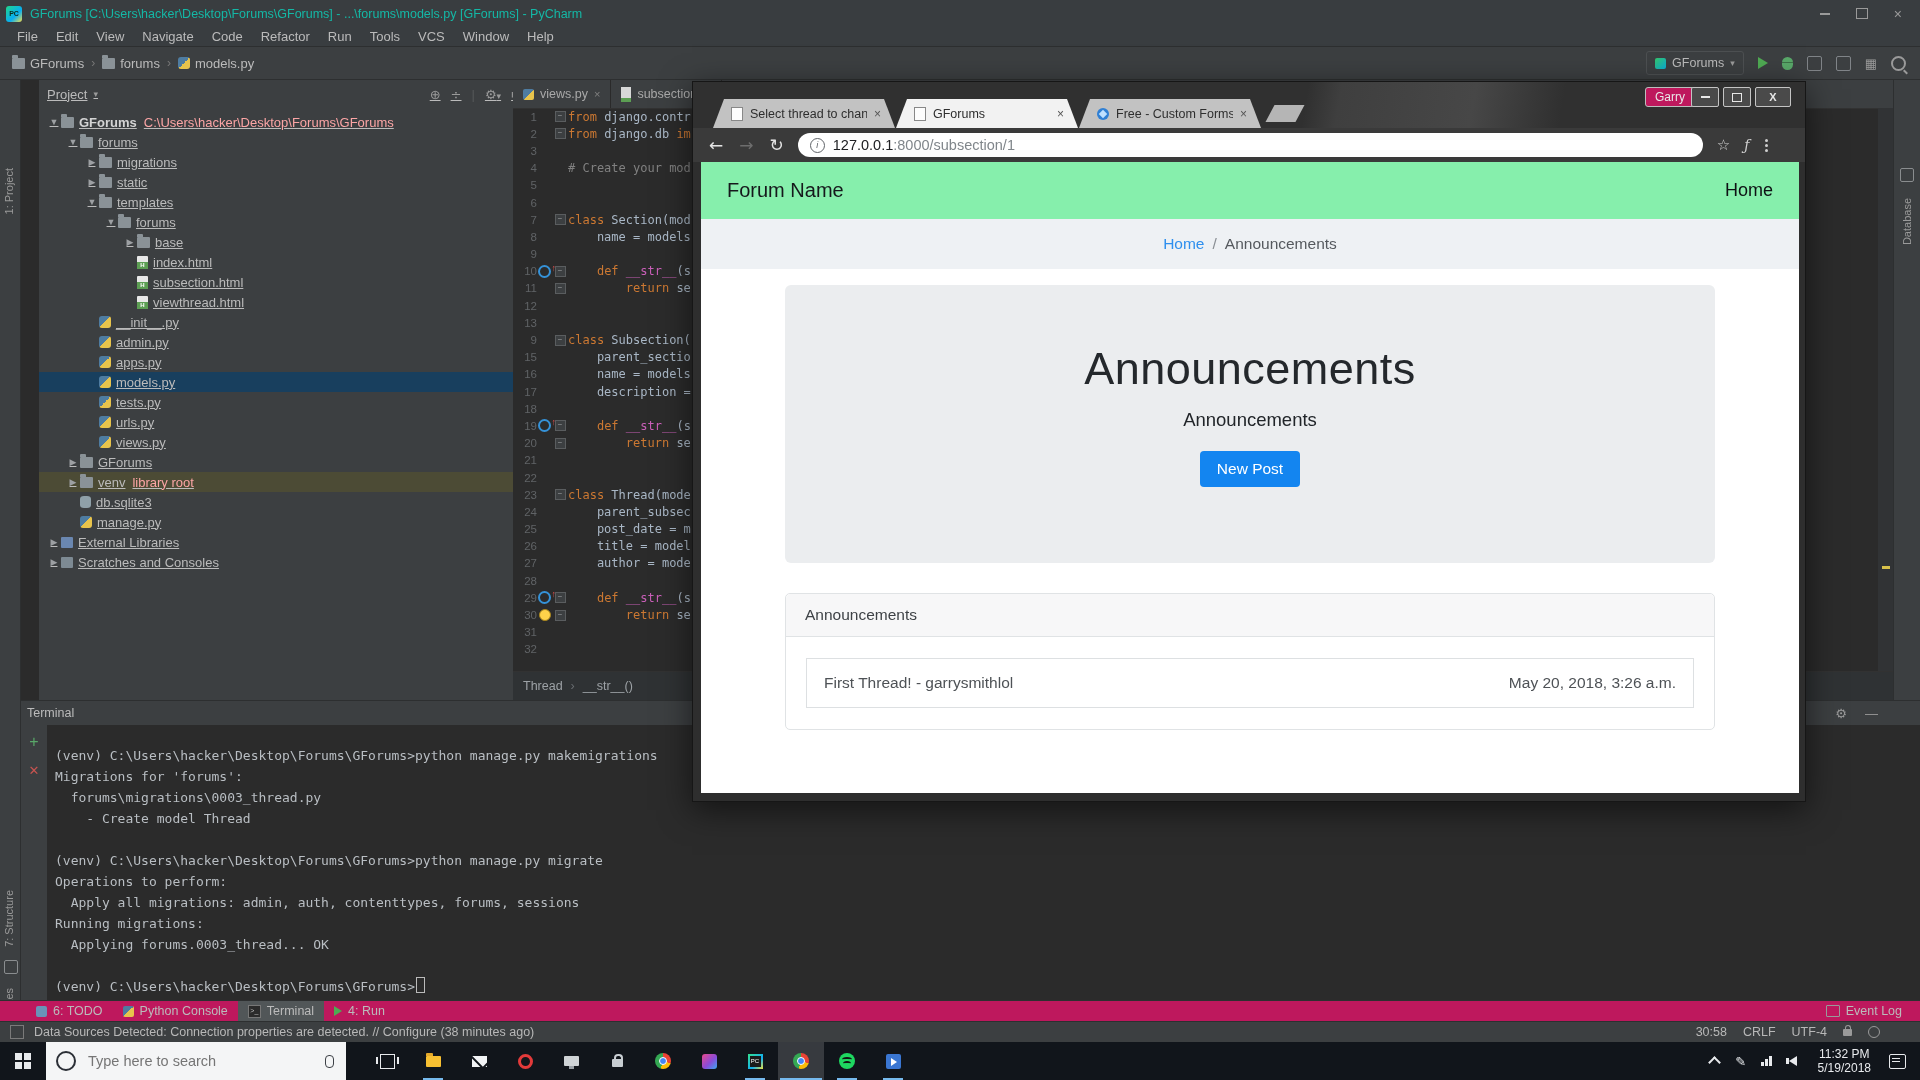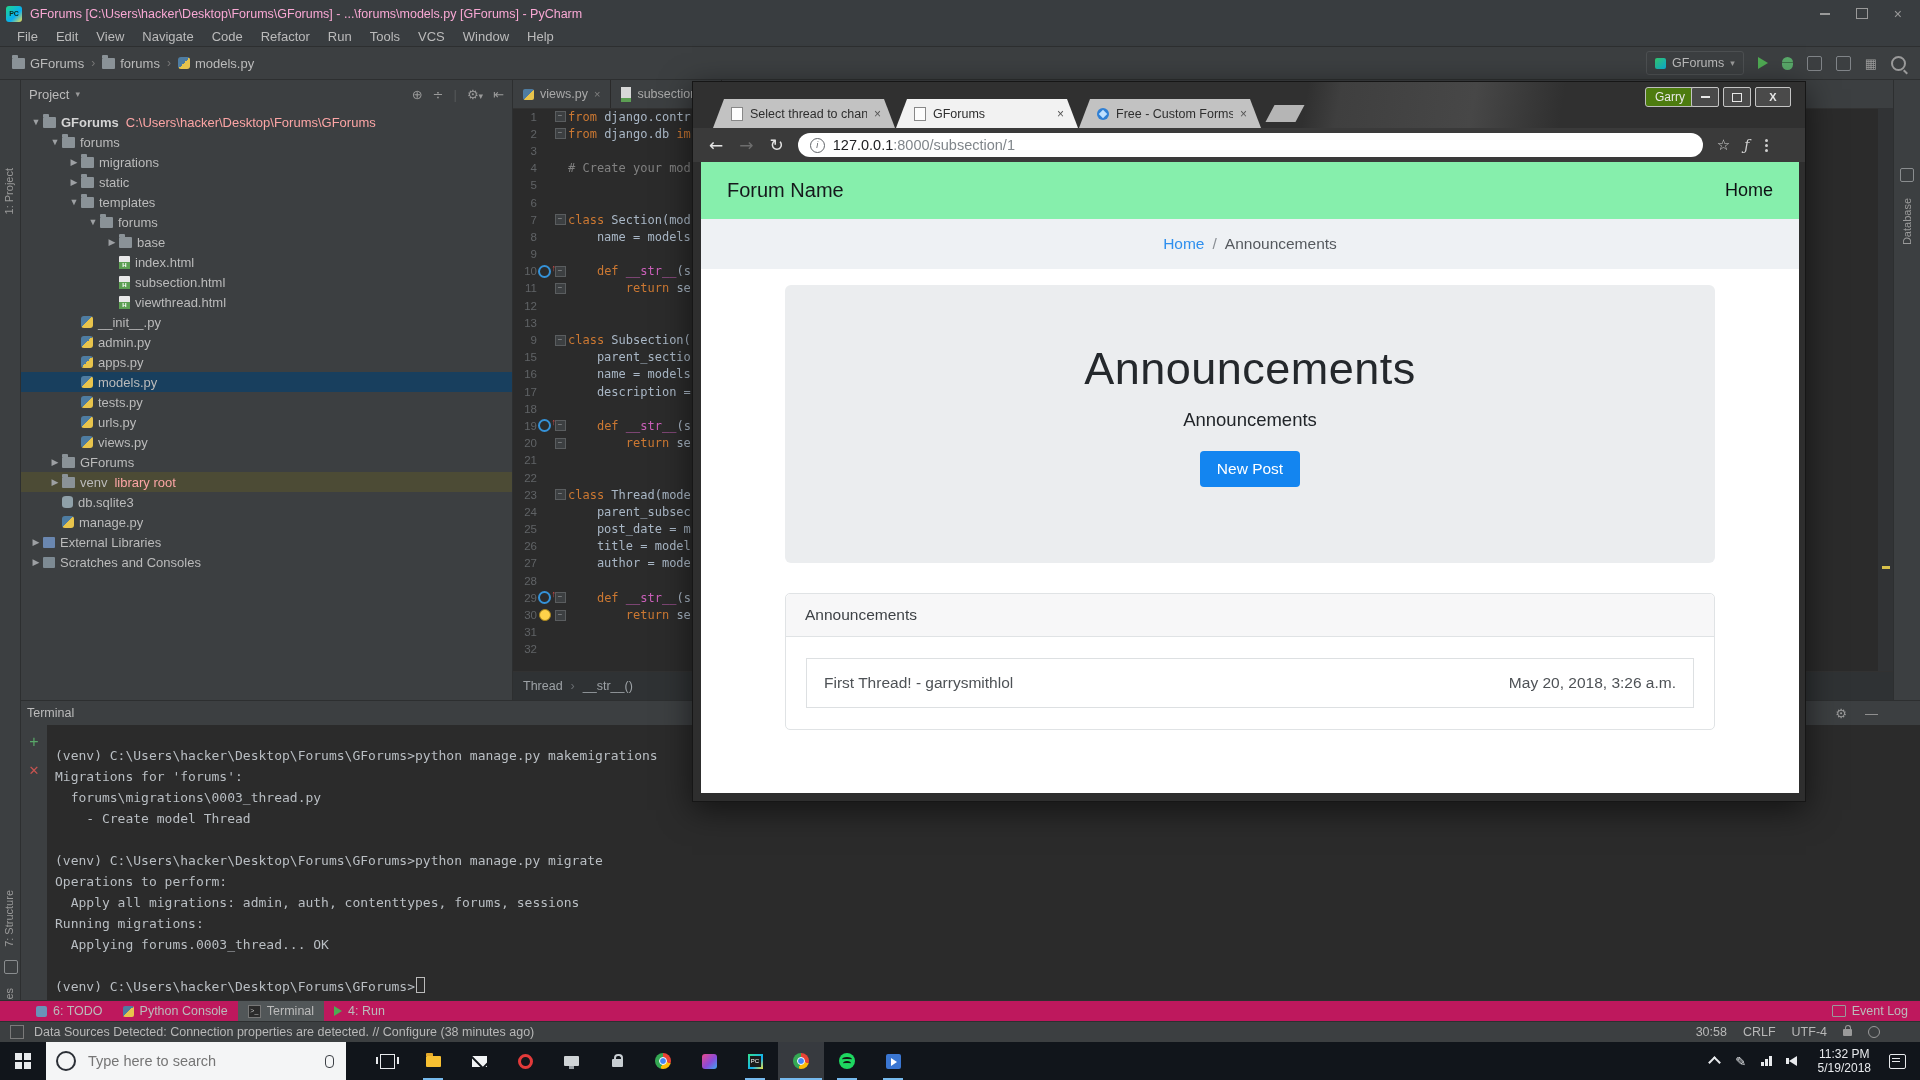--- a/index.html
+++ b/index.html
@@ -6,21 +6,21 @@
   #screen{position:relative;width:1920px;height:1080px;overflow:hidden;background:#2b2b2b;
     font-family:"Liberation Sans",sans-serif;color:#bbb;}
   .abs{position:absolute;}
   .mono{font-family:"DejaVu Sans Mono",monospace;}
   .g{font-family:"DejaVu Sans",sans-serif;}
 
   
   .pc-titlebar{left:0;top:0;width:1920px;height:27px;background:#393d40;display:flex;align-items:center;}
   .pc-logo{width:16px;height:16px;margin:0 8px 0 6px;border-radius:3px;background:linear-gradient(135deg,#21d789,#07aef2 60%,#f5e04a);
     display:flex;align-items:center;justify-content:center;font-size:7px;font-weight:bold;color:#0c2b1d;}
-  .pc-title{font-size:12.5px;color:#f9a8d4;}
+  .pc-title{font-size:12.5px;color:#14b8a6;}
   .winbtns{margin-left:auto;display:flex;align-items:center;gap:26px;padding-right:18px;color:#9a9a9a;}
   .wb-min{width:10px;height:2px;background:#9a9a9a;}
   .wb-max{width:10px;height:9px;border:1px solid #9a9a9a;}
   .wb-x{font-size:14px;line-height:10px;}
   .pc-menubar{left:0;top:27px;width:1920px;height:19px;background:#393d40;display:flex;align-items:center;padding-left:8px;}
   .menu-item{font-size:13px;color:#bbb;padding:0 9px;}
   .pc-navbar{left:0;top:46px;width:1920px;height:34px;background:#3c3f41;border-top:1px solid #2d2f30;border-bottom:1px solid #2d2f30;
     display:flex;align-items:center;padding-left:12px;box-sizing:border-box;}
   .crumb-item{display:flex;align-items:center;gap:5px;font-size:13px;color:#bbb;}
   .crumb-sep{color:#777;margin:0 7px;font-size:12px;}
@@ -48,21 +48,21 @@
 
   
   .stripe-left{left:0;top:80px;width:20px;height:920px;background:#3c3f41;border-right:1px solid #2d2f30;}
   .stripe-right{right:0;top:80px;width:26px;height:920px;background:#3c3f41;border-left:1px solid #2d2f30;}
   .vlabel{position:absolute;writing-mode:vertical-lr;transform:rotate(180deg);font-size:11px;color:#9a9a9a;left:3px;}
   .stripe-right .vlabel{left:7px;}
   .stripe-ic{position:absolute;width:12px;height:12px;border:1px solid #8a8d8f;border-radius:2px;left:4px;}
   .fav-star{position:absolute;left:3px;font-size:13px;color:#e8a33d;}
 
   
-  .project-panel{left:21px;top:80px;width:492px;height:620px;background:#3c3f41;border-right:1px solid #2d2f30;box-sizing:border-box;}
+  .project-panel{left:39px;top:80px;width:492px;height:620px;background:#3c3f41;border-right:1px solid #2d2f30;box-sizing:border-box;text-decoration:underline;}
   .pp-header{height:28px;display:flex;align-items:center;padding:0 8px;font-size:13px;color:#bbb;}
   .pp-icons{margin-left:auto;display:flex;gap:10px;color:#9a9a9a;font-size:13px;align-items:center;}
   .tree{padding-top:4px;font-size:13px;}
   .tree-row{height:20px;display:flex;align-items:center;white-space:nowrap;color:#bbb;}
   .tree-row.sel{background:#183f5e;}
   .tree-row.hl{background:#4c4b35;}
   .tr-arrow{width:14px;text-align:center;font-size:9px;color:#9da0a3;flex:none;}
   .tr-label{margin-left:5px;}
   .tr-label.bold{font-weight:bold;color:#d4d4d4;}
   .tr-ann{margin-left:7px;color:#fca5a5;}
@@ -101,36 +101,36 @@
   .term-line{white-space:pre;}
   .term-cursor{display:inline-block;width:7px;height:14px;border:1px solid #bbb;vertical-align:-2px;margin-left:1px;}
 
   
   .toolwin-bar{left:0;top:1000px;width:1920px;height:21px;background:#be185d;border-top:1px solid #2d2f30;display:flex;align-items:center;padding-left:26px;box-sizing:border-box;}
   .twb{display:flex;align-items:center;gap:6px;font-size:12.5px;color:#bbb;padding:0 10px;height:21px;}
   .twb.active{background:#515658;}
   .twb-ic-todo{width:11px;height:11px;background:#6a93b8;border-radius:2px;}
   .twb-ic-term{width:11px;height:11px;background:#2b2b2b;border:1px solid #777;color:#bbb;font-size:7px;line-height:9px;text-align:center;}
   .twb-play{width:0;height:0;border-left:8px solid #4faa53;border-top:5px solid transparent;border-bottom:5px solid transparent;}
-  .eventlog{margin-left:auto;display:flex;align-items:center;gap:6px;padding-right:12px;font-size:12.5px;color:#bbb;}
+  .eventlog{margin-left:auto;display:flex;align-items:center;gap:6px;padding-right:18px;font-size:12.5px;color:#bbb;}
   .el-ic{width:12px;height:10px;border:1px solid #9a9a9a;border-radius:1px;}
   .statusbar{left:0;top:1021px;width:1920px;height:21px;background:#3c3f41;border-top:1px solid #2d2f30;display:flex;align-items:center;padding:0 10px;box-sizing:border-box;font-size:12.5px;color:#b8b8b8;}
   .sb-ic{width:12px;height:12px;border:1px solid #7a7a7a;margin-right:10px;}
   .sb-right{margin-left:auto;display:flex;align-items:center;gap:16px;padding-right:30px;}
   .sb-lock{width:9px;height:7px;background:#9a9a9a;position:relative;border-radius:1px;}
   .sb-lock:before{content:"";position:absolute;left:1.5px;top:-4px;width:4px;height:4px;border:1.5px solid #9a9a9a;border-bottom:none;border-radius:3px 3px 0 0;}
   .sb-hector{width:10px;height:10px;border:1px solid #9a9a9a;border-radius:50%;}
 
   
   .chrome{left:692px;top:81px;width:1114px;height:721px;background:#2e2e2e;border:1px solid #161616;box-sizing:border-box;z-index:50;
     box-shadow:0 8px 30px rgba(0,0,0,.55);}
   .ch-top{position:absolute;left:0;top:0;right:0;height:46px;
     background:linear-gradient(100deg,#303030 55%,#3f3f3f 58%,#474747 70%,#303030 78%);overflow:hidden;}
   .garry-btn{position:absolute;right:110px;top:5px;width:48px;height:18px;border:1px solid #bdbdbd;border-radius:3px;
-    display:flex;align-items:center;justify-content:center;font-size:12px;color:#e8e8e8;background:#4d7c0f;}
+    display:flex;align-items:center;justify-content:center;font-size:12px;color:#e8e8e8;background:#be185d;}
   .ch-winbtns{position:absolute;right:14px;top:5px;display:flex;gap:4px;}
   .ch-wb{width:26px;height:18px;border:1px solid #c4c4c4;border-radius:2px;background:#4a4a4a;color:#e8e8e8;
     display:flex;align-items:center;justify-content:center;font-size:11px;font-weight:bold;}
   .ch-wb .bar{width:9px;height:2px;background:#e8e8e8;}
   .ch-wb .box{width:8px;height:7px;border:1.5px solid #e8e8e8;}
   .ch-tabs{position:absolute;left:20px;bottom:0;display:flex;align-items:flex-end;height:30px;}
   .ch-tab{width:182px;height:29px;margin-right:1px;clip-path:polygon(11px 0,171px 0,182px 29px,0 29px);
     background:#c2c2c2;display:flex;align-items:center;padding:0 14px 0 18px;box-sizing:border-box;gap:7px;font-size:12.5px;color:#2e2e2e;}
   .ch-tab.active{background:#f2f2f2;}
   .ch-tab .ttl{flex:1;white-space:nowrap;overflow:hidden;}

